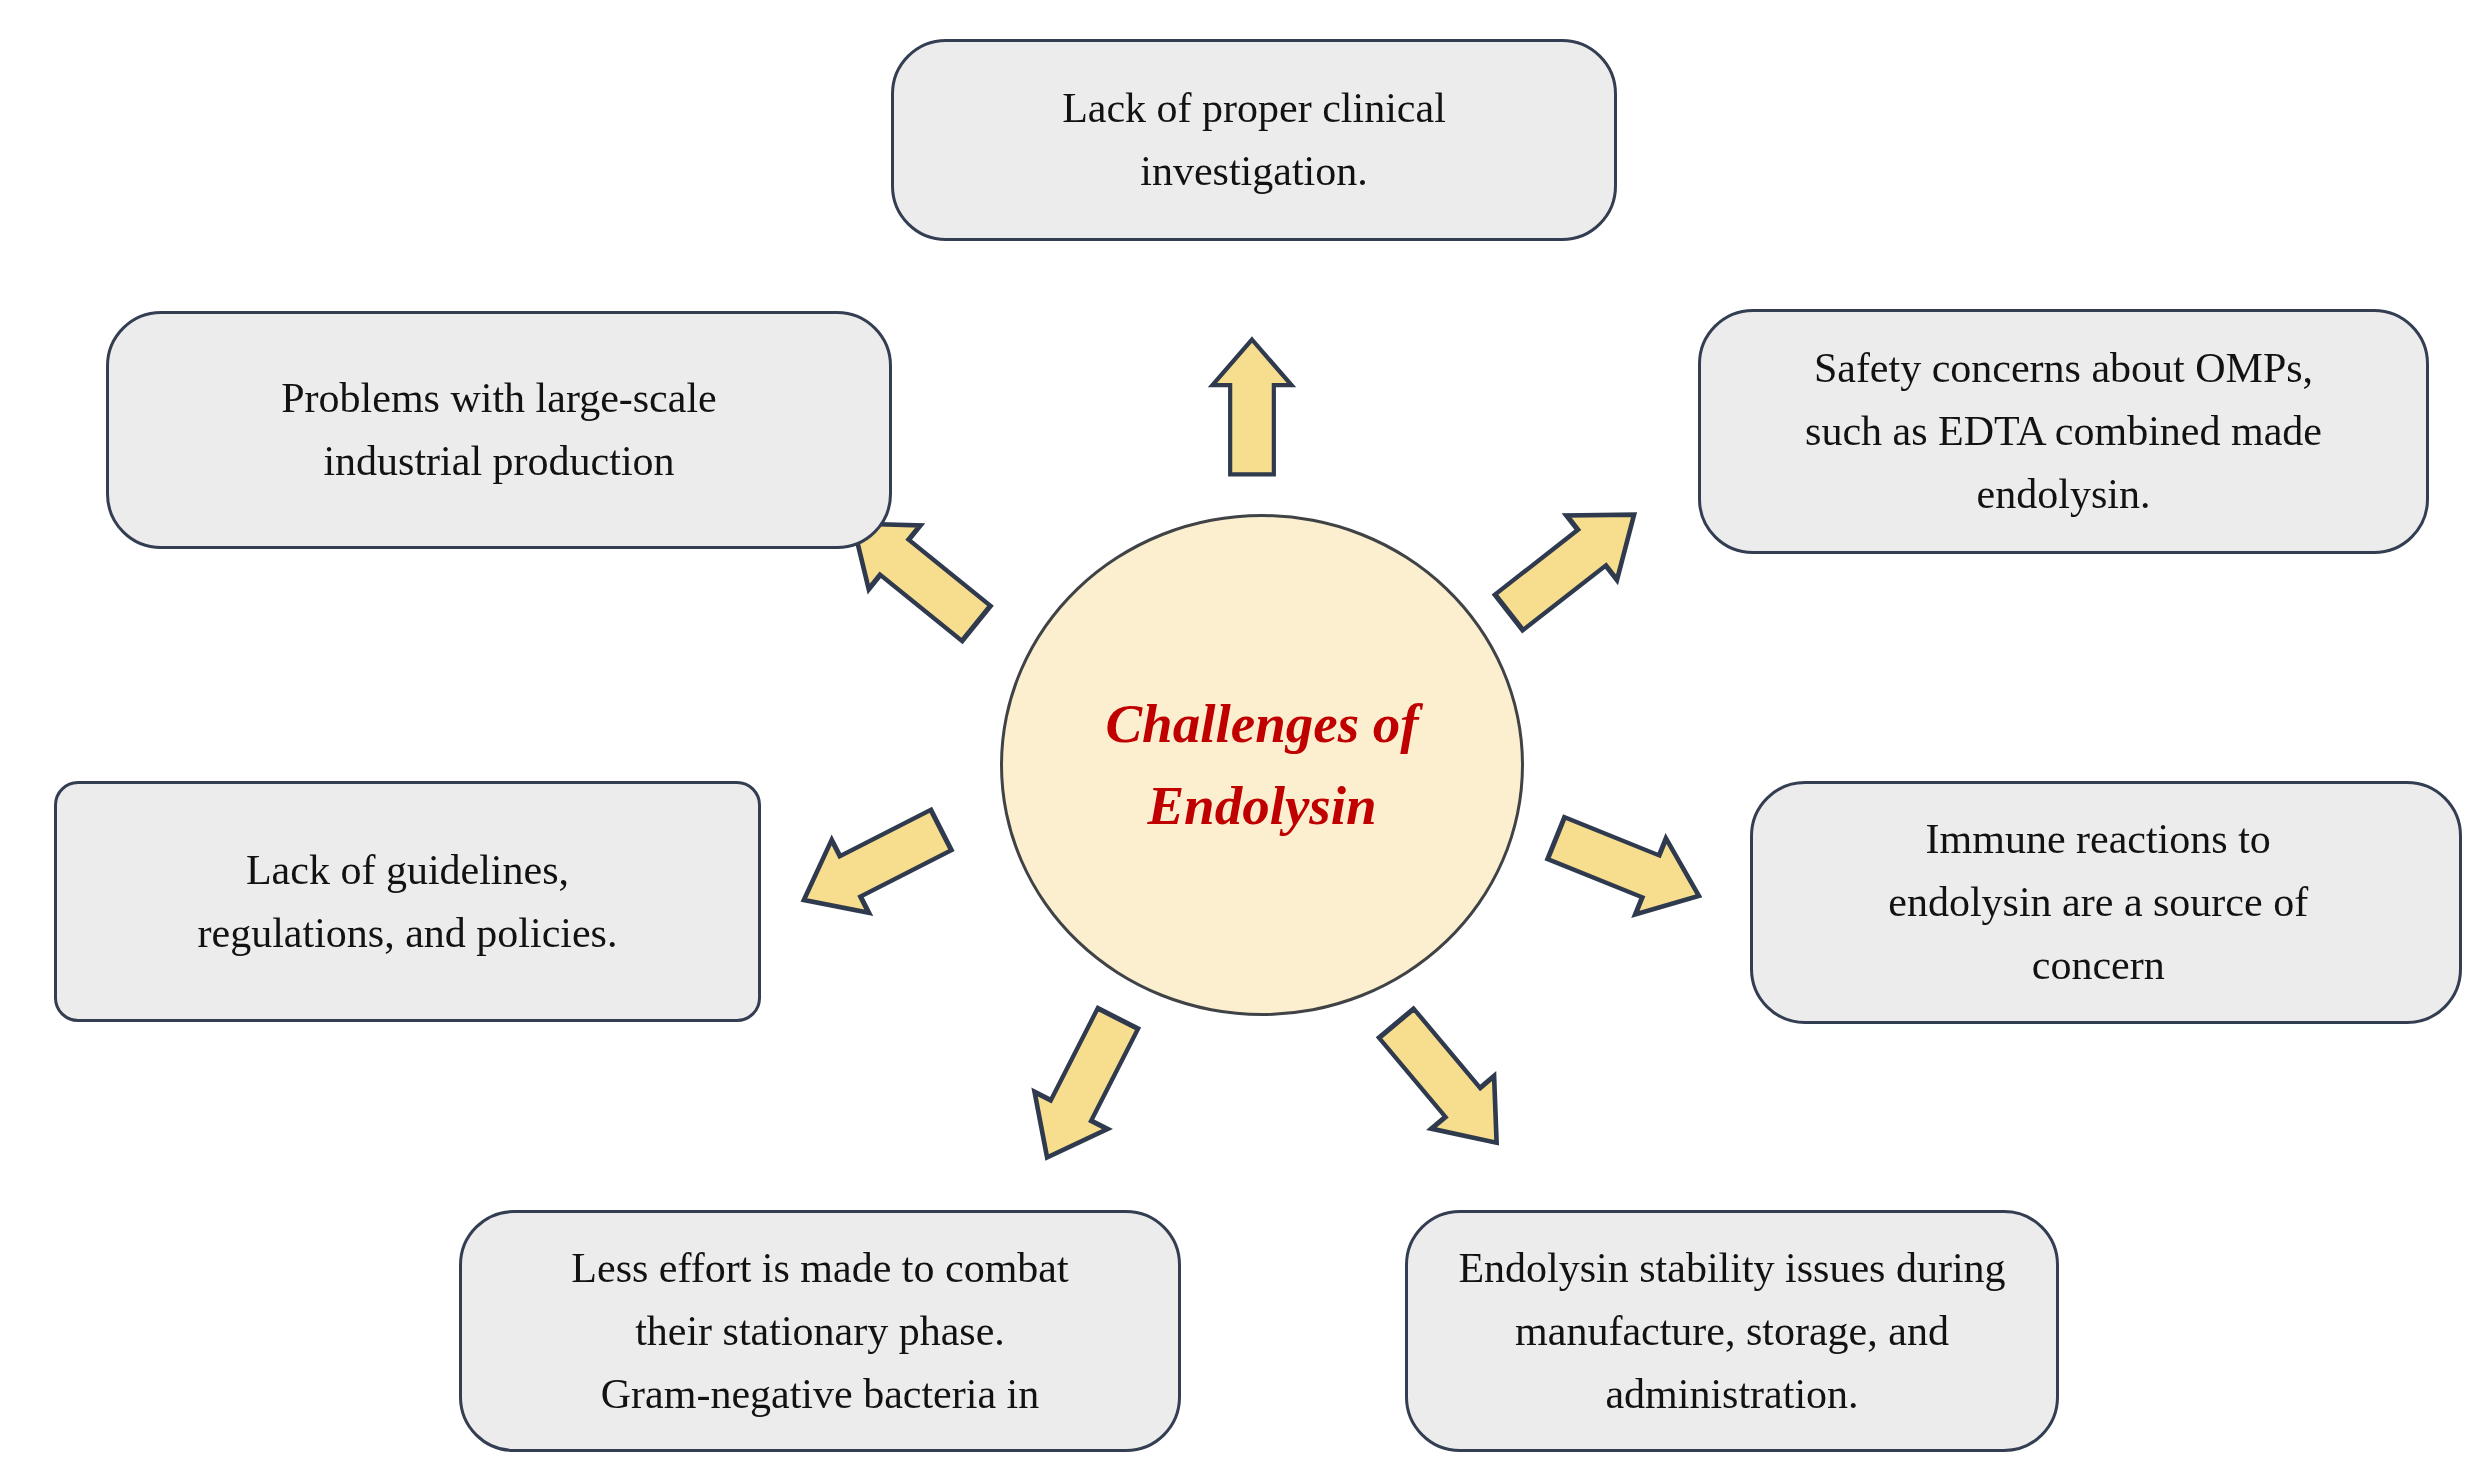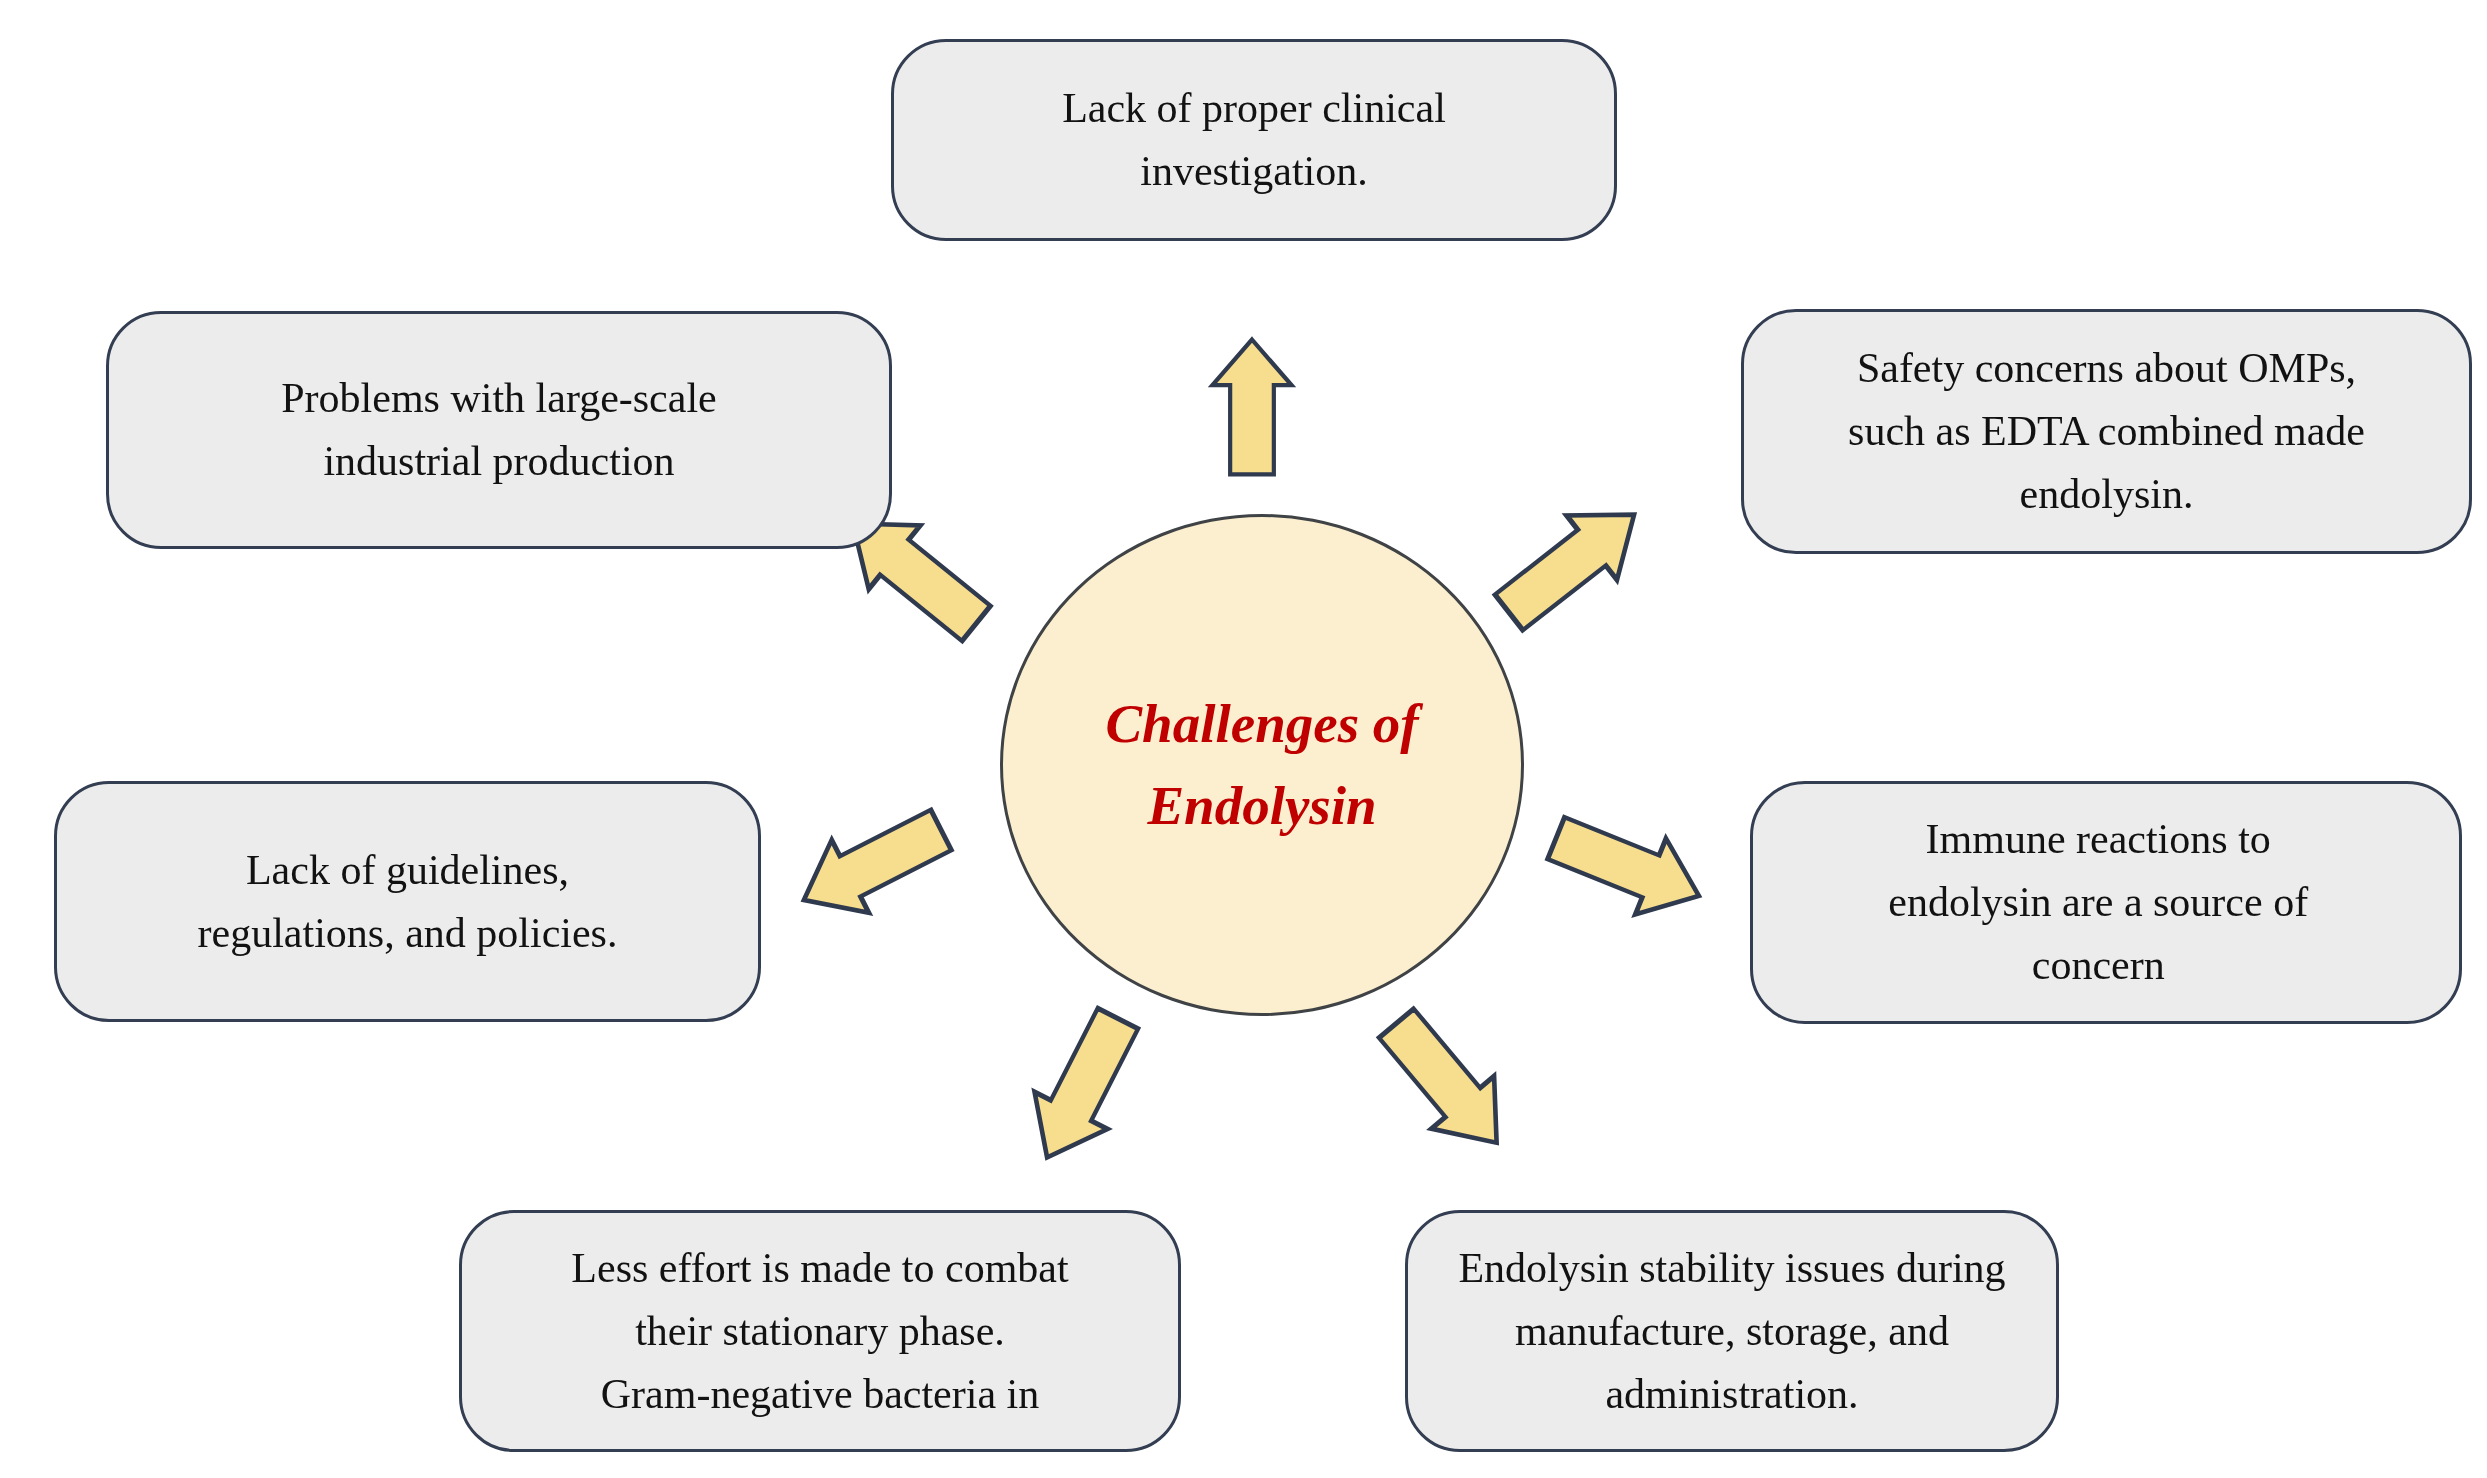--- a/index.html
+++ b/index.html
@@ -65,22 +65,22 @@
   .arrow svg{width:100%;height:100%;display:block;overflow:visible;}
   .arrow polygon{
     fill:var(--arrow-fill);
     stroke:var(--arrow-border);
     stroke-width:5;
     stroke-linejoin:miter;
   }
   
   .box-top         {left:891px;  top:39px;   width:726px; height:202px;text-align:right;}
   .box-top-left    {left:106px;  top:311px;  width:786px; height:238px;}
-  .box-top-right   {left:1698px; top:309px;  width:731px; height:245px;margin-left:43px;}
-  .box-left        {left:54px;   top:781px;  width:707px; height:241px;}
+  .box-top-right   {left:1698px; top:309px;  width:731px; height:245px;}
+  .box-left        {left:54px;   top:781px;  width:707px; height:241px;border-radius:24px;}
   .box-right       {left:1750px; top:781px;  width:712px; height:243px;padding-left:7px;}
   .box-bottom-left {left:459px;  top:1210px; width:722px; height:242px;}
   .box-bottom-right{left:1405px; top:1210px; width:654px; height:242px;}
   
   .arrow-up        {left:1210px; top:337px;  width:84px; height:140px; transform:rotate(0deg);}
   .arrow-up-right  {left:1528px; top:481px;  width:87px; height:165px; transform:rotate(52deg);}
   .arrow-right     {left:1584px; top:787px;  width:87px; height:160px; transform:rotate(112deg);}
   .arrow-down-right{left:1403px; top:1002px; width:87px; height:162px; transform:rotate(140deg);}
   .arrow-down-left {left:1039px; top:1007px; width:87px; height:162px; transform:rotate(207deg);}
   .arrow-left      {left:829px;  top:785px;  width:87px; height:160px; transform:rotate(243deg);}

